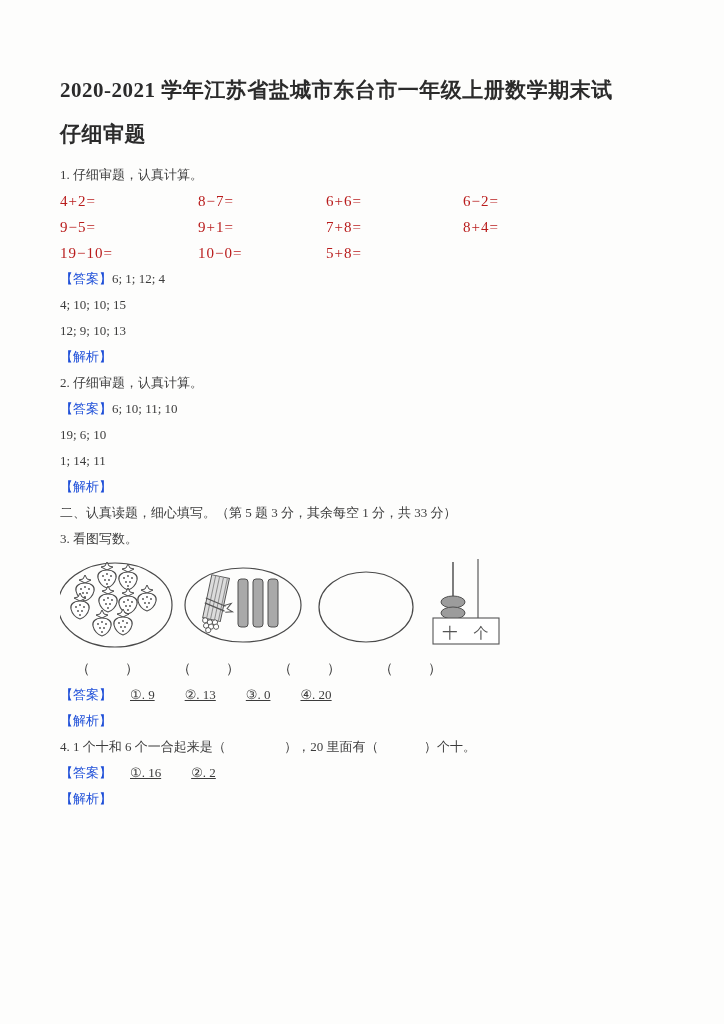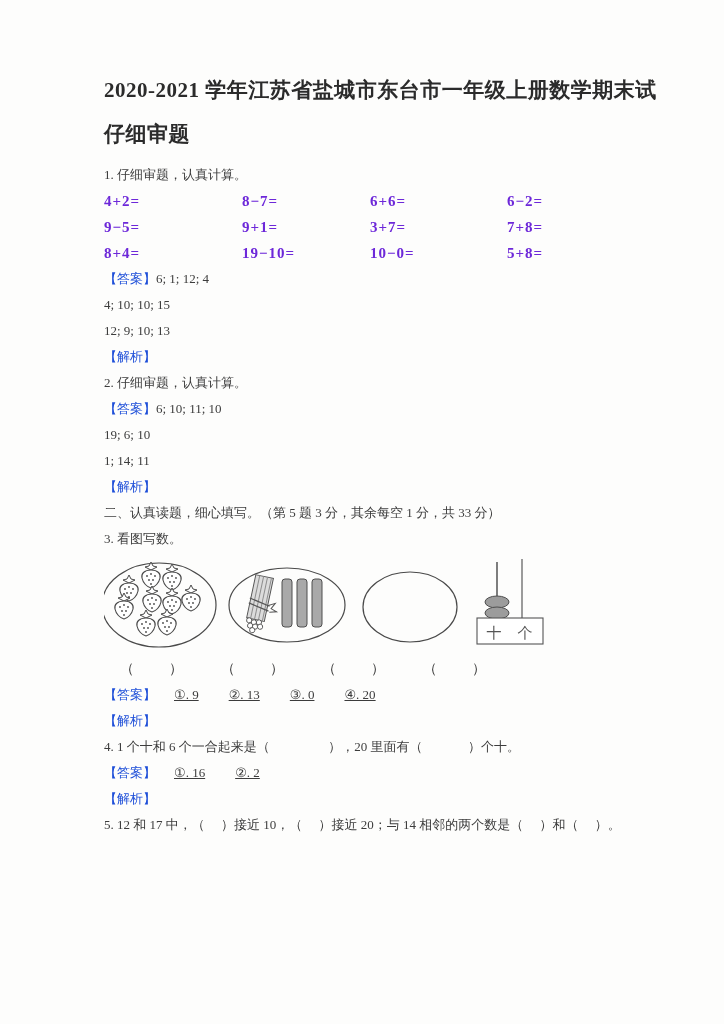--- a/index.html
+++ b/index.html
@@ -3,32 +3,32 @@
 <meta charset="utf-8">
 <style>
   html,body{margin:0;padding:0;}
   body{
     width:724px;height:1024px;
     background:#fdfdfc;
     font-family:"Liberation Serif","DejaVu Serif",serif;
     color:#3c3c3c;
     overflow:hidden;
   }
-  .page{ padding:68px 60px 0 104px; }
+  .page{ padding:68px 60px 0 60px; }
   .title{
     font-size:21px; font-weight:bold; color:#2b2b2b;
     line-height:44px; letter-spacing:0.5px; margin-bottom:6px;
   }
   .line{ font-size:13px; line-height:26px; white-space:pre-wrap; }
   .math-grid{
     display:grid;
     grid-template-columns:138px 128px 137px auto;
     font-size:15px; line-height:26px;
   }
-  .expr{ white-space:pre; letter-spacing:1px; color:#6d28d9;font-weight:bold; }
+  .expr{ white-space:pre; letter-spacing:1px; color:#b91c1c; }
   .label{ color:#1d4ed8; }
   .ans-items{ display:flex; align-items:baseline; }
   .ans-items .label{ margin-right:18px; }
   .ans-items .ans-item{ margin-right:30px; white-space:pre;text-decoration:underline; }
   .fig-row{ margin:5px 0 1px 0; }
   .paren-row{ display:flex; padding-left:16px; font-size:14px; line-height:26px; }
   .paren-row .blank{ white-space:pre; margin-right:38px; }
   svg text{ font-family:"Liberation Serif","DejaVu Serif",serif; }
 </style>
 </head>
@@ -42,21 +42,20 @@
   </div>
 
   <div class="line">1. 仔细审题，认真计算。</div>
   <div class="math-grid">
     <span class="expr">4+2=</span>
     <span class="expr">8−7=</span>
     <span class="expr">6+6=</span>
     <span class="expr">6−2=</span>
     <span class="expr">9−5=</span>
     <span class="expr">9+1=</span>
-    <span class="expr">3+7=</span>
     <span class="expr">7+8=</span>
     <span class="expr">8+4=</span>
     <span class="expr">19−10=</span>
     <span class="expr">10−0=</span>
     <span class="expr">5+8=</span>
   </div>
   <div class="line"><span class="label">【答案】</span><span>6; 1; 12; 4</span></div>
   <div class="line">4; 10; 10; 15</div>
   <div class="line">12; 9; 10; 13</div>
   <div class="line"><span class="label">【解析】</span></div>
@@ -160,15 +159,14 @@
   <div class="line"><span class="label">【解析】</span></div>
 
   <div class="line">4. 1 个十和 6 个一合起来是（                  ），20 里面有（              ）个十。</div>
   <div class="line ans-items">
     <span class="label">【答案】</span>
     <span class="ans-item">①. 16</span>
     <span class="ans-item">②. 2</span>
   </div>
   <div class="line"><span class="label">【解析】</span></div>
 
-  <div class="line">5. 12 和 17 中，（     ）接近 10，（     ）接近 20；与 14 相邻的两个数是（     ）和（     ）。</div>
 
 </div>
 
 </body></html>

